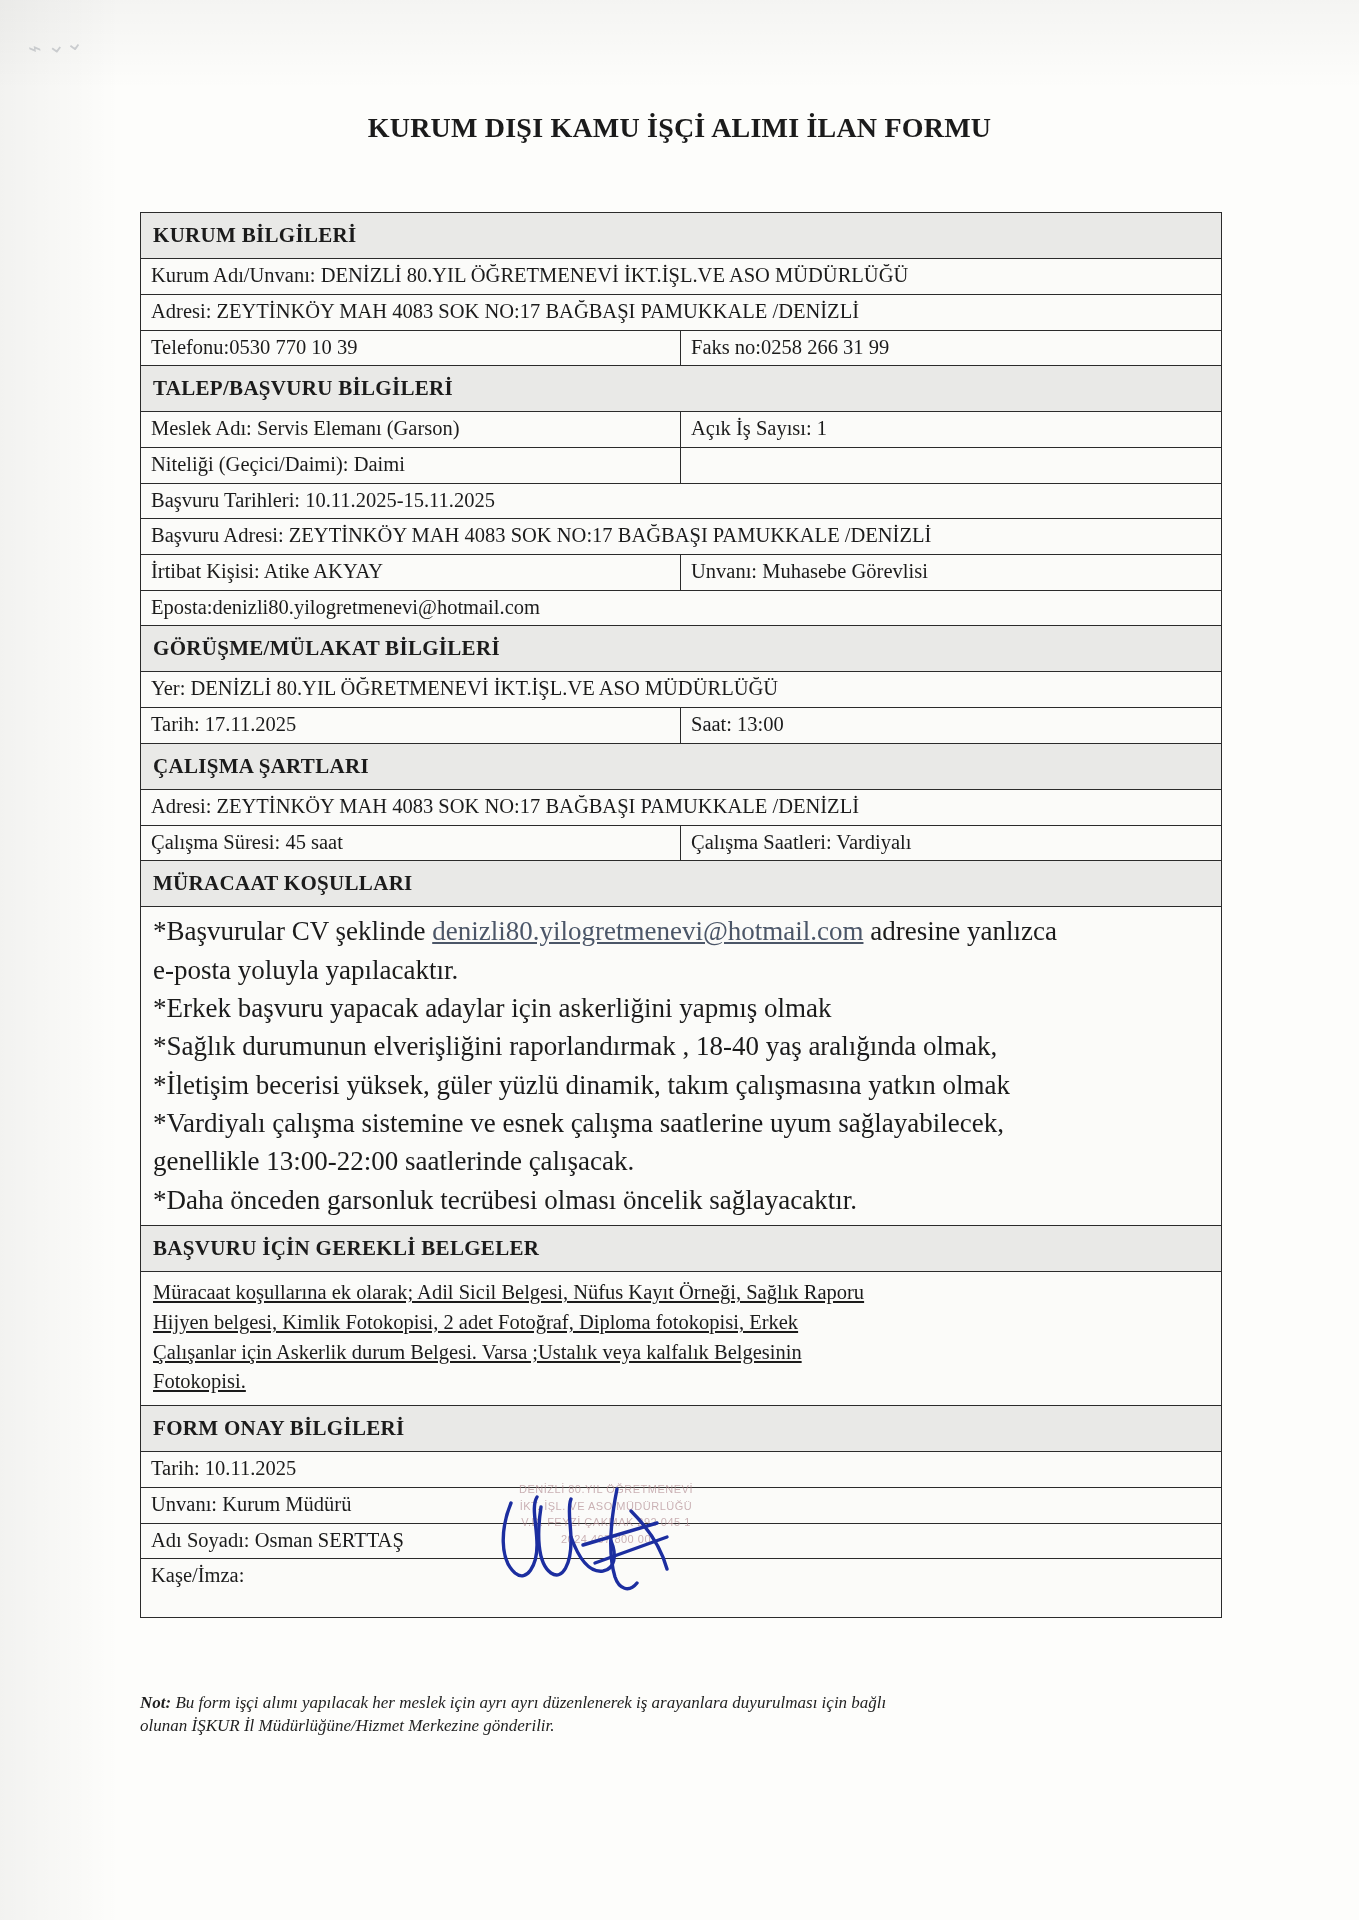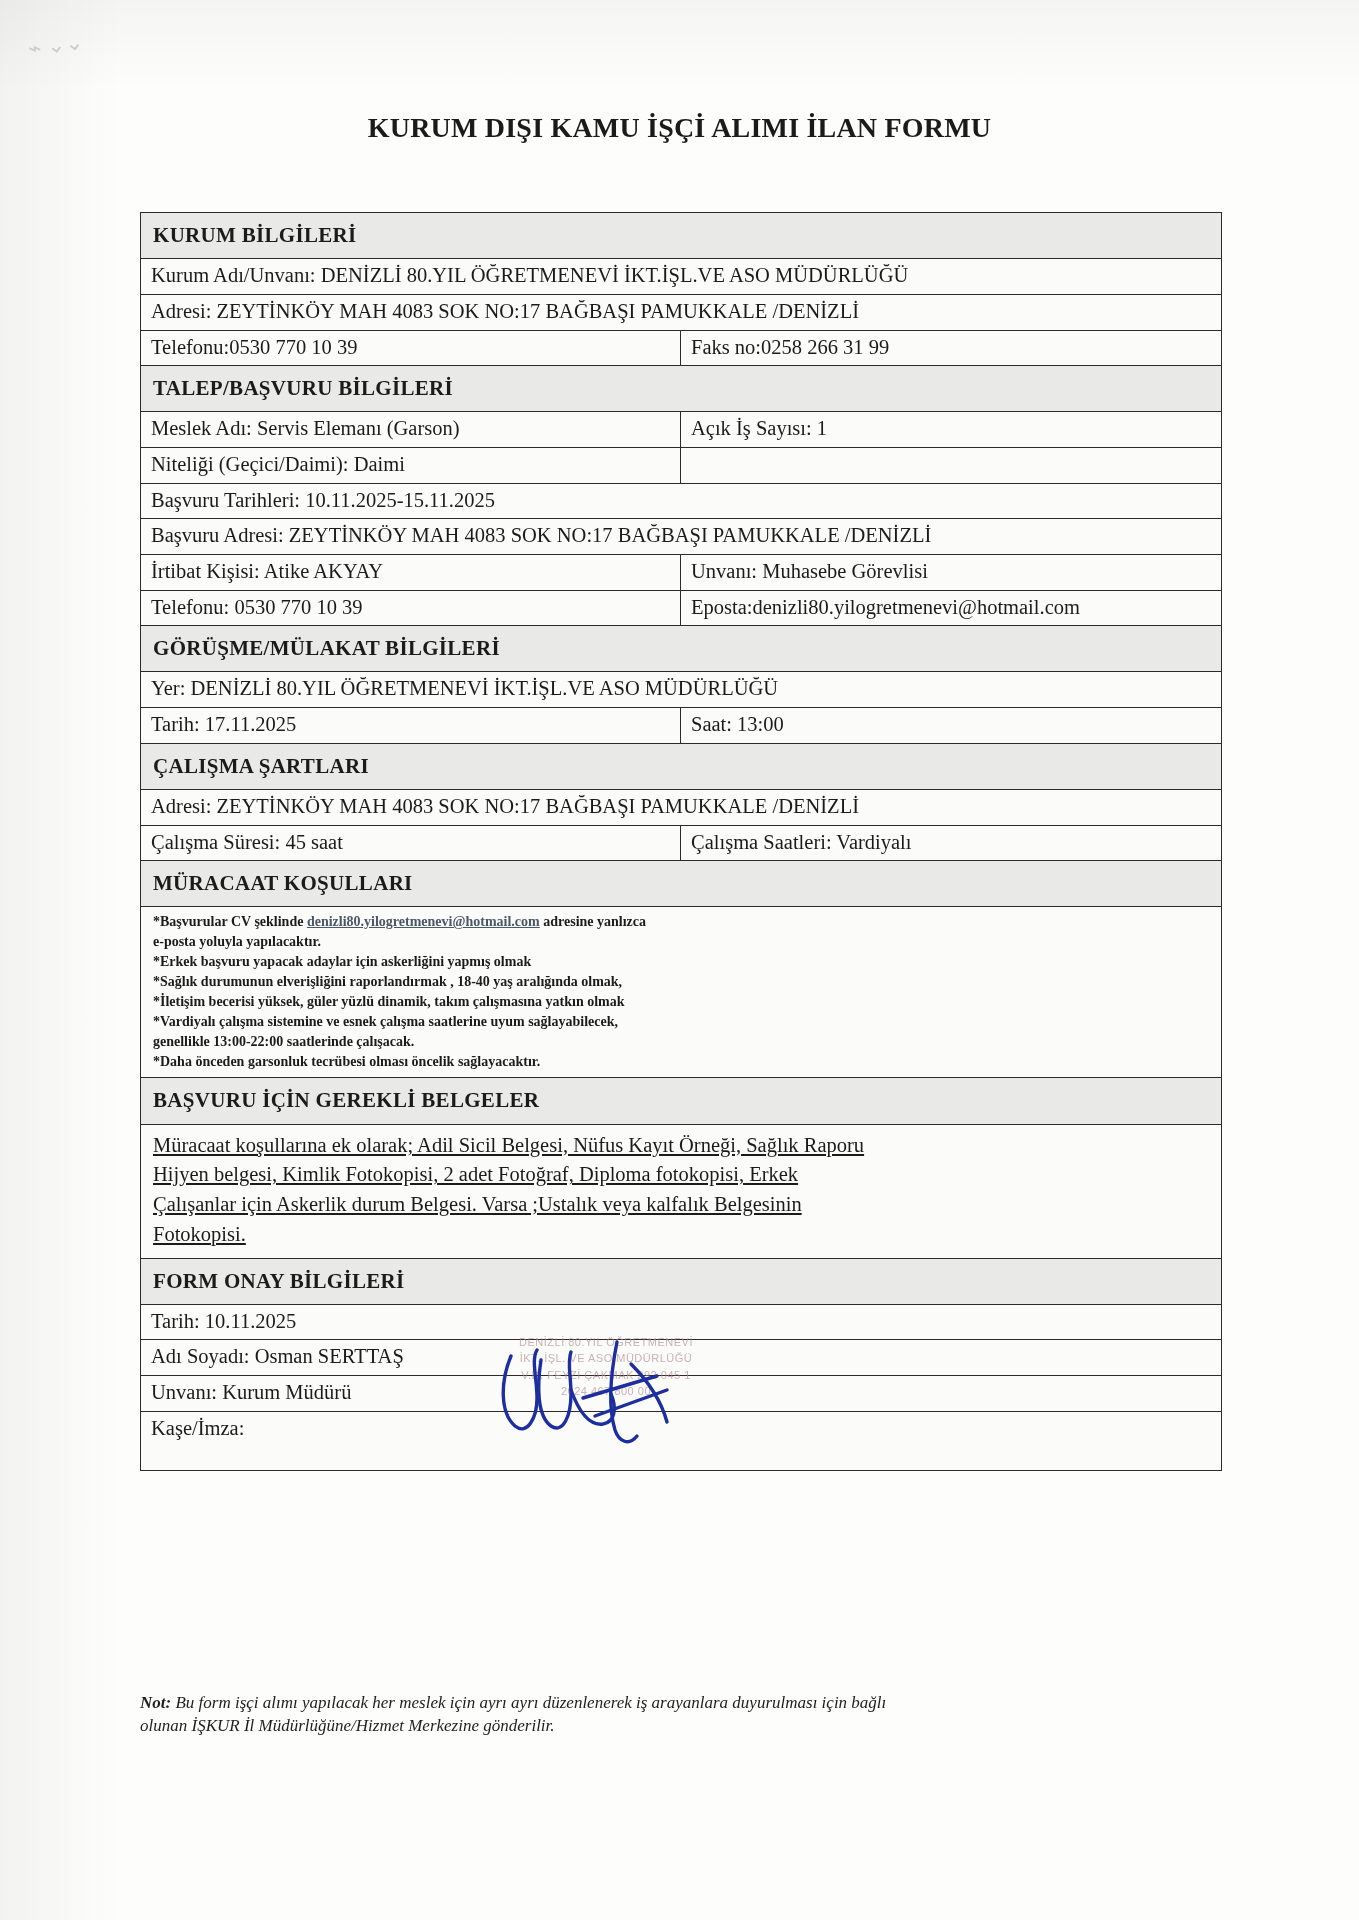--- a/index.html
+++ b/index.html
@@ -102,23 +102,22 @@
     border-bottom: 1.2px solid #2b2b2b;
     background: #0f766e;
     justify-content: center;
   }
   .full {
     flex: 1 1 100%;
   }
   .tall { padding-top: 6px; padding-bottom: 7px; }
   .list-cell {
     padding: 5px 12px 6px 12px;
-    font-size: 14px;
+    font-size: 27px;
     line-height: 1.42;
-    font-weight: bold;
   }
   .mail-underline {
     text-decoration: underline;
     color: #4b5668;
   }
   .docs-cell {
     padding: 6px 12px 8px 12px;
     font-size: 20.5px;
     line-height: 1.45;
     text-decoration: underline;
@@ -204,21 +203,20 @@
       <div class="cell full">Başvuru Tarihleri: 10.11.2025-15.11.2025</div>
     </div>
     <div class="row">
       <div class="cell full">Başvuru Adresi: ZEYTİNKÖY MAH 4083 SOK NO:17 BAĞBAŞI PAMUKKALE /DENİZLİ</div>
     </div>
     <div class="row">
       <div class="cell left">İrtibat Kişisi: Atike AKYAY</div>
       <div class="cell right">Unvanı: Muhasebe Görevlisi</div>
     </div>
     <div class="row">
-      <div class="cell left">Telefonu: 0530 770 10 39</div>
       <div class="cell right">Eposta:denizli80.yilogretmenevi@hotmail.com</div>
     </div>
 
     <div class="row section-head">
       <div class="cell full section">GÖRÜŞME/MÜLAKAT BİLGİLERİ</div>
     </div>
     <div class="row">
       <div class="cell full">Yer: DENİZLİ 80.YIL ÖĞRETMENEVİ İKT.İŞL.VE ASO MÜDÜRLÜĞÜ</div>
     </div>
     <div class="row">
@@ -267,24 +265,24 @@
       </div>
     </div>
 
     <div class="row section-head">
       <div class="cell full section">FORM ONAY BİLGİLERİ</div>
     </div>
     <div class="row">
       <div class="cell full">Tarih: 10.11.2025</div>
     </div>
     <div class="row">
+      <div class="cell full">Unvanı: Kurum Müdürü</div>
+    </div>
+    <div class="row">
       <div class="cell full">Adı Soyadı: Osman SERTTAŞ</div>
-    </div>
-    <div class="row">
-      <div class="cell full">Unvanı: Kurum Müdürü</div>
     </div>
     <div class="row">
       <div class="cell full stamp-area approve-tall">
         <span>Kaşe/İmza:</span>
         <div class="stamp-text">DENİZLİ 80.YIL ÖĞRETMENEVİ<br>İKT. İŞL. VE ASO MÜDÜRLÜĞÜ<br>V.D. FEYZİ ÇAKMAK 292 045 1<br>2024 467 800 00</div>
         <svg class="signature" viewBox="0 0 240 150">
           <g fill="none" stroke="#1c2ea0" stroke-width="3.4" stroke-linecap="round" stroke-linejoin="round">
             <path d="M40 36 C30 60, 28 92, 44 106 C56 116, 66 98, 66 78 C66 58, 60 40, 66 30"></path>
             <path d="M70 40 C66 66, 66 96, 80 106 C92 114, 100 96, 100 74 C100 56, 96 42, 100 32"></path>
             <path d="M100 70 C108 92, 118 106, 132 104 C144 102, 146 88, 140 74"></path>

